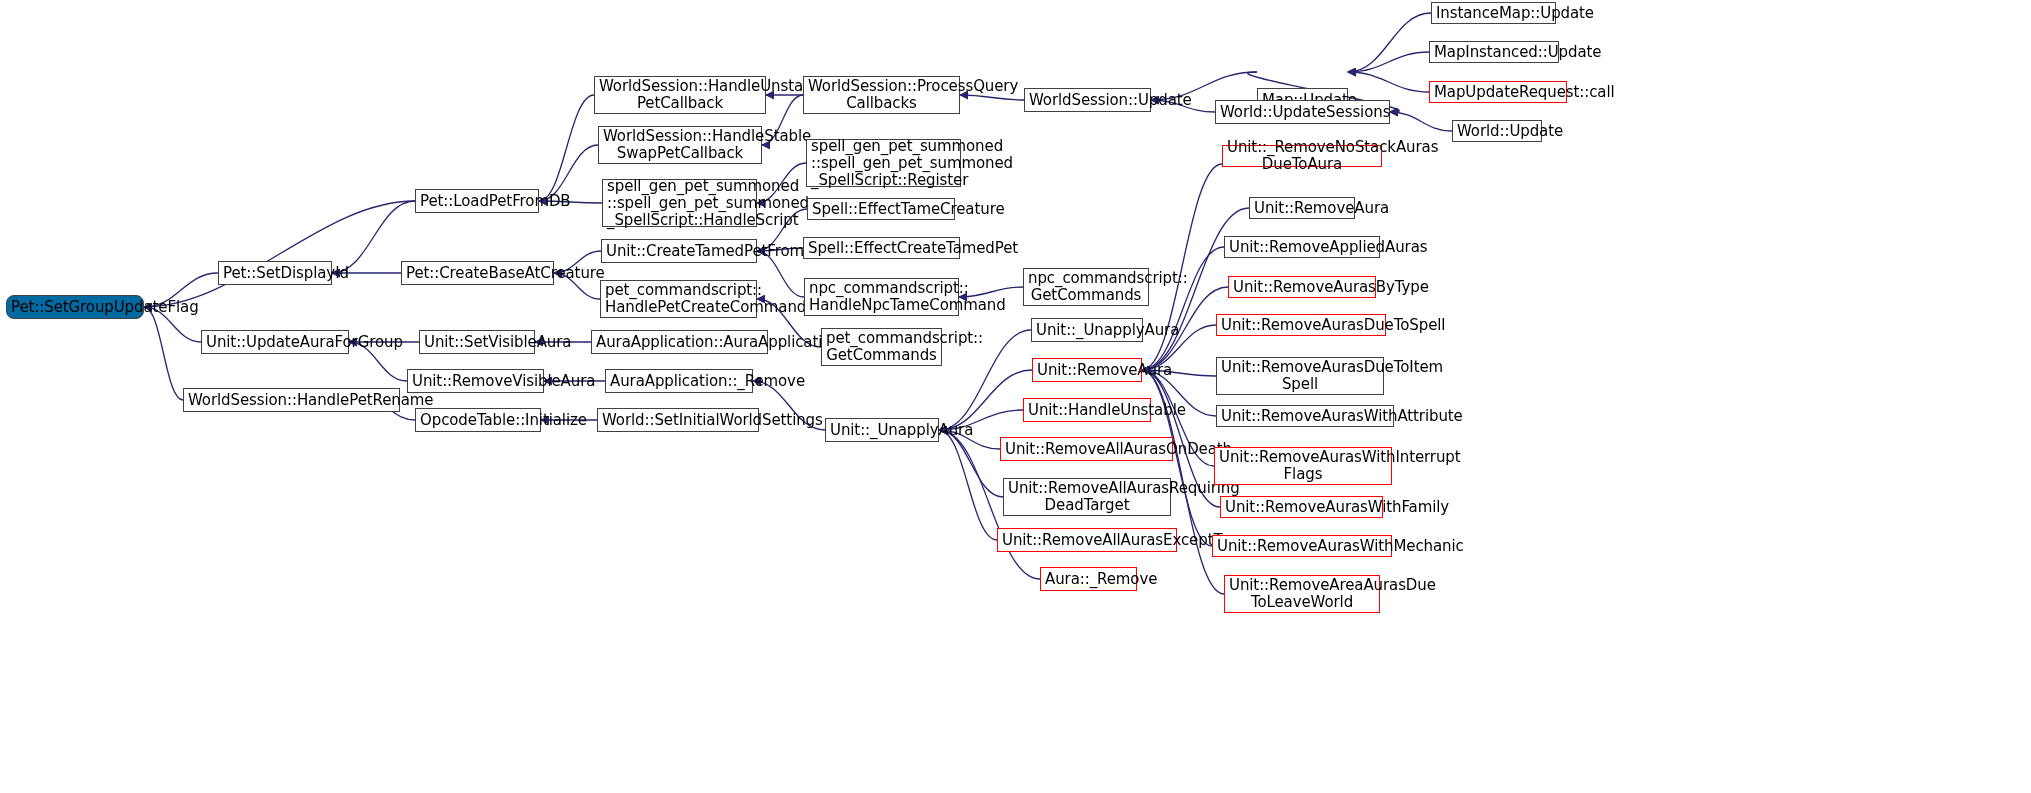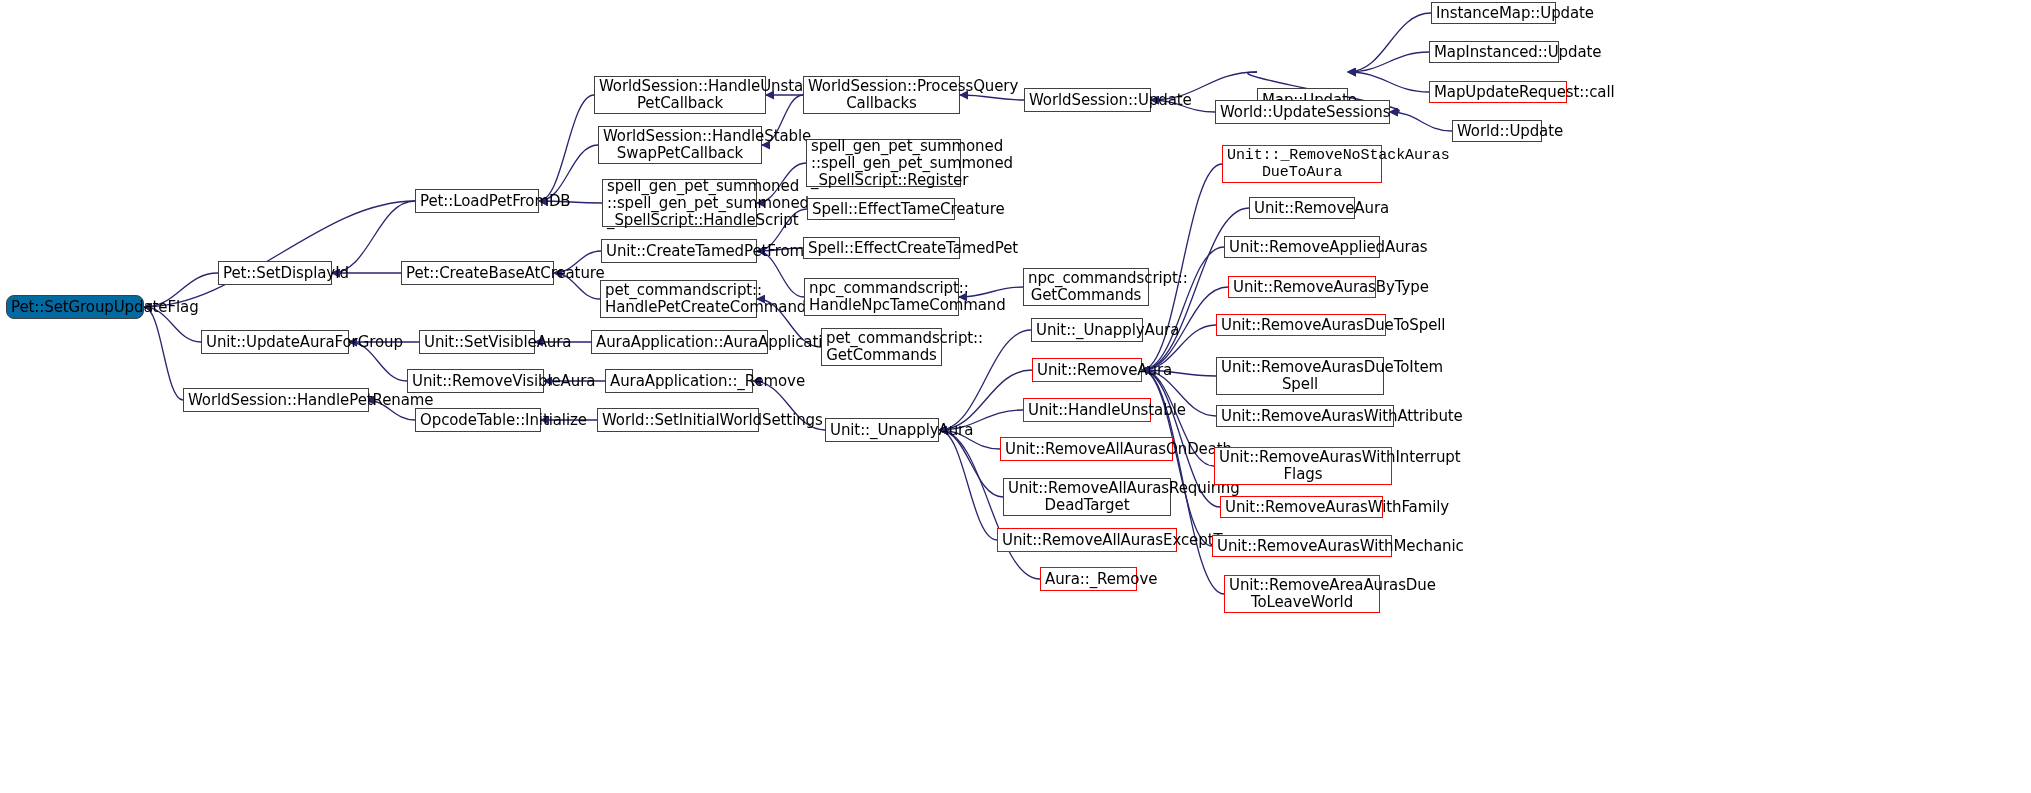--- a/index.html
+++ b/index.html
@@ -112,21 +112,21 @@
       <path d="M1224,594 C1187.1,594 1178.9,370 1142,370" fill="none" stroke="#27256e" stroke-width="1.3" marker-end="url(#ah)"></path>
       <path d="M1431,13 C1393.65,13 1385.35,72 1348,72" fill="none" stroke="#27256e" stroke-width="1.3" marker-end="url(#ah)"></path>
       <path d="M1429,52 C1392.55,52 1384.45,72 1348,72" fill="none" stroke="#27256e" stroke-width="1.3" marker-end="url(#ah)"></path>
       <path d="M1429,92 C1392.55,92 1384.45,72 1348,72" fill="none" stroke="#27256e" stroke-width="1.3" marker-end="url(#ah)"></path>
       <path d="M1452,131 C1424.1,131 1417.9,112 1390,112" fill="none" stroke="#27256e" stroke-width="1.3" marker-end="url(#ah)"></path>
       <path d="M1257,72 C1197.15,72 1449.85,112 1390,112" fill="none" stroke="#27256e" stroke-width="1.3" marker-end="url(#ah)"></path>
     </svg>
 <div class="node current" style="left: 6px; top: 295px; width: 138px; height: 24px;"><span class="node-label">Pet::SetGroupUpdateFlag</span></div>
     <div class="node" style="left: 218px; top: 261px; width: 114px; height: 24px;"><span class="node-label">Pet::SetDisplayId</span></div>
     <div class="node" style="left: 201px; top: 330px; width: 148px; height: 24px;"><span class="node-label">Unit::UpdateAuraForGroup</span></div>
-    <div class="node" style="left: 183px; top: 388px; width: 186px; height: 24px; text-align: right;"><span class="node-label">WorldSession::HandlePetRename</span></div>
+    <div class="node" style="left: 183px; top: 388px; width: 217px; height: 24px; text-align: right;"><span class="node-label">WorldSession::HandlePetRename</span></div>
     <div class="node" style="left: 415px; top: 189px; width: 124px; height: 24px;"><span class="node-label">Pet::LoadPetFromDB</span></div>
     <div class="node" style="left: 401px; top: 261px; width: 153px; height: 24px;"><span class="node-label">Pet::CreateBaseAtCreature</span></div>
     <div class="node" style="left: 419px; top: 330px; width: 116px; height: 24px;"><span class="node-label">Unit::SetVisibleAura</span></div>
     <div class="node" style="left: 407px; top: 369px; width: 137px; height: 24px;"><span class="node-label">Unit::RemoveVisibleAura</span></div>
     <div class="node" style="left: 415px; top: 408px; width: 126px; height: 24px;"><span class="node-label">OpcodeTable::Initialize</span></div>
     <div class="node" style="left: 594px; top: 76px; width: 172px; height: 38px;"><span class="node-label">WorldSession::HandleUnstable
 PetCallback</span></div>
     <div class="node" style="left: 598px; top: 126px; width: 164px; height: 38px;"><span class="node-label">WorldSession::HandleStable
 SwapPetCallback</span></div>
     <div class="node" style="left: 602px; top: 179px; width: 155px; height: 48px;"><span class="node-label">spell_gen_pet_summoned
@@ -156,21 +156,21 @@
     <div class="node" style="left: 1031px; top: 318px; width: 112px; height: 24px;"><span class="node-label">Unit::_UnapplyAura</span></div>
     <div class="node red" style="left: 1032px; top: 358px; width: 110px; height: 24px;"><span class="node-label">Unit::RemoveAura</span></div>
     <div class="node red" style="left: 1023px; top: 398px; width: 128px; height: 24px;"><span class="node-label">Unit::HandleUnstable</span></div>
     <div class="node red" style="left: 1000px; top: 437px; width: 173px; height: 24px;"><span class="node-label">Unit::RemoveAllAurasOnDeath</span></div>
     <div class="node" style="left: 1003px; top: 478px; width: 168px; height: 38px;"><span class="node-label">Unit::RemoveAllAurasRequiring
 DeadTarget</span></div>
     <div class="node red" style="left: 997px; top: 528px; width: 180px; height: 24px;"><span class="node-label">Unit::RemoveAllAurasExceptType</span></div>
     <div class="node red" style="left: 1040px; top: 567px; width: 97px; height: 24px;"><span class="node-label">Aura::_Remove</span></div>
     <div class="node" style="left: 1257px; top: 60px; width: 91px; height: 24px; margin-top: 28px;"><span class="node-label">Map::Update</span></div>
     <div class="node" style="left: 1215px; top: 100px; width: 175px; height: 24px;"><span class="node-label">World::UpdateSessions</span></div>
-    <div class="node red" style="left: 1222px; top: 145px; width: 160px; height: 38px; font-family: Liberation Mono, monospace;"><span class="node-label">Unit::_RemoveNoStackAuras
+    <div class="node red" style="left: 1222px; top: 145px; width: 160px; height: 22px;"><span class="node-label">Unit::_RemoveNoStackAuras
 DueToAura</span></div>
     <div class="node" style="left: 1249px; top: 197px; width: 106px; height: 22px;"><span class="node-label">Unit::RemoveAura</span></div>
     <div class="node" style="left: 1224px; top: 236px; width: 156px; height: 22px;"><span class="node-label">Unit::RemoveAppliedAuras</span></div>
     <div class="node red" style="left: 1228px; top: 276px; width: 148px; height: 22px;"><span class="node-label">Unit::RemoveAurasByType</span></div>
     <div class="node red" style="left: 1216px; top: 314px; width: 170px; height: 22px;"><span class="node-label">Unit::RemoveAurasDueToSpell</span></div>
     <div class="node" style="left: 1216px; top: 357px; width: 168px; height: 38px;"><span class="node-label">Unit::RemoveAurasDueToItem
 Spell</span></div>
     <div class="node" style="left: 1216px; top: 405px; width: 178px; height: 22px;"><span class="node-label">Unit::RemoveAurasWithAttribute</span></div>
     <div class="node red" style="left: 1214px; top: 447px; width: 178px; height: 38px;"><span class="node-label">Unit::RemoveAurasWithInterrupt
 Flags</span></div>

